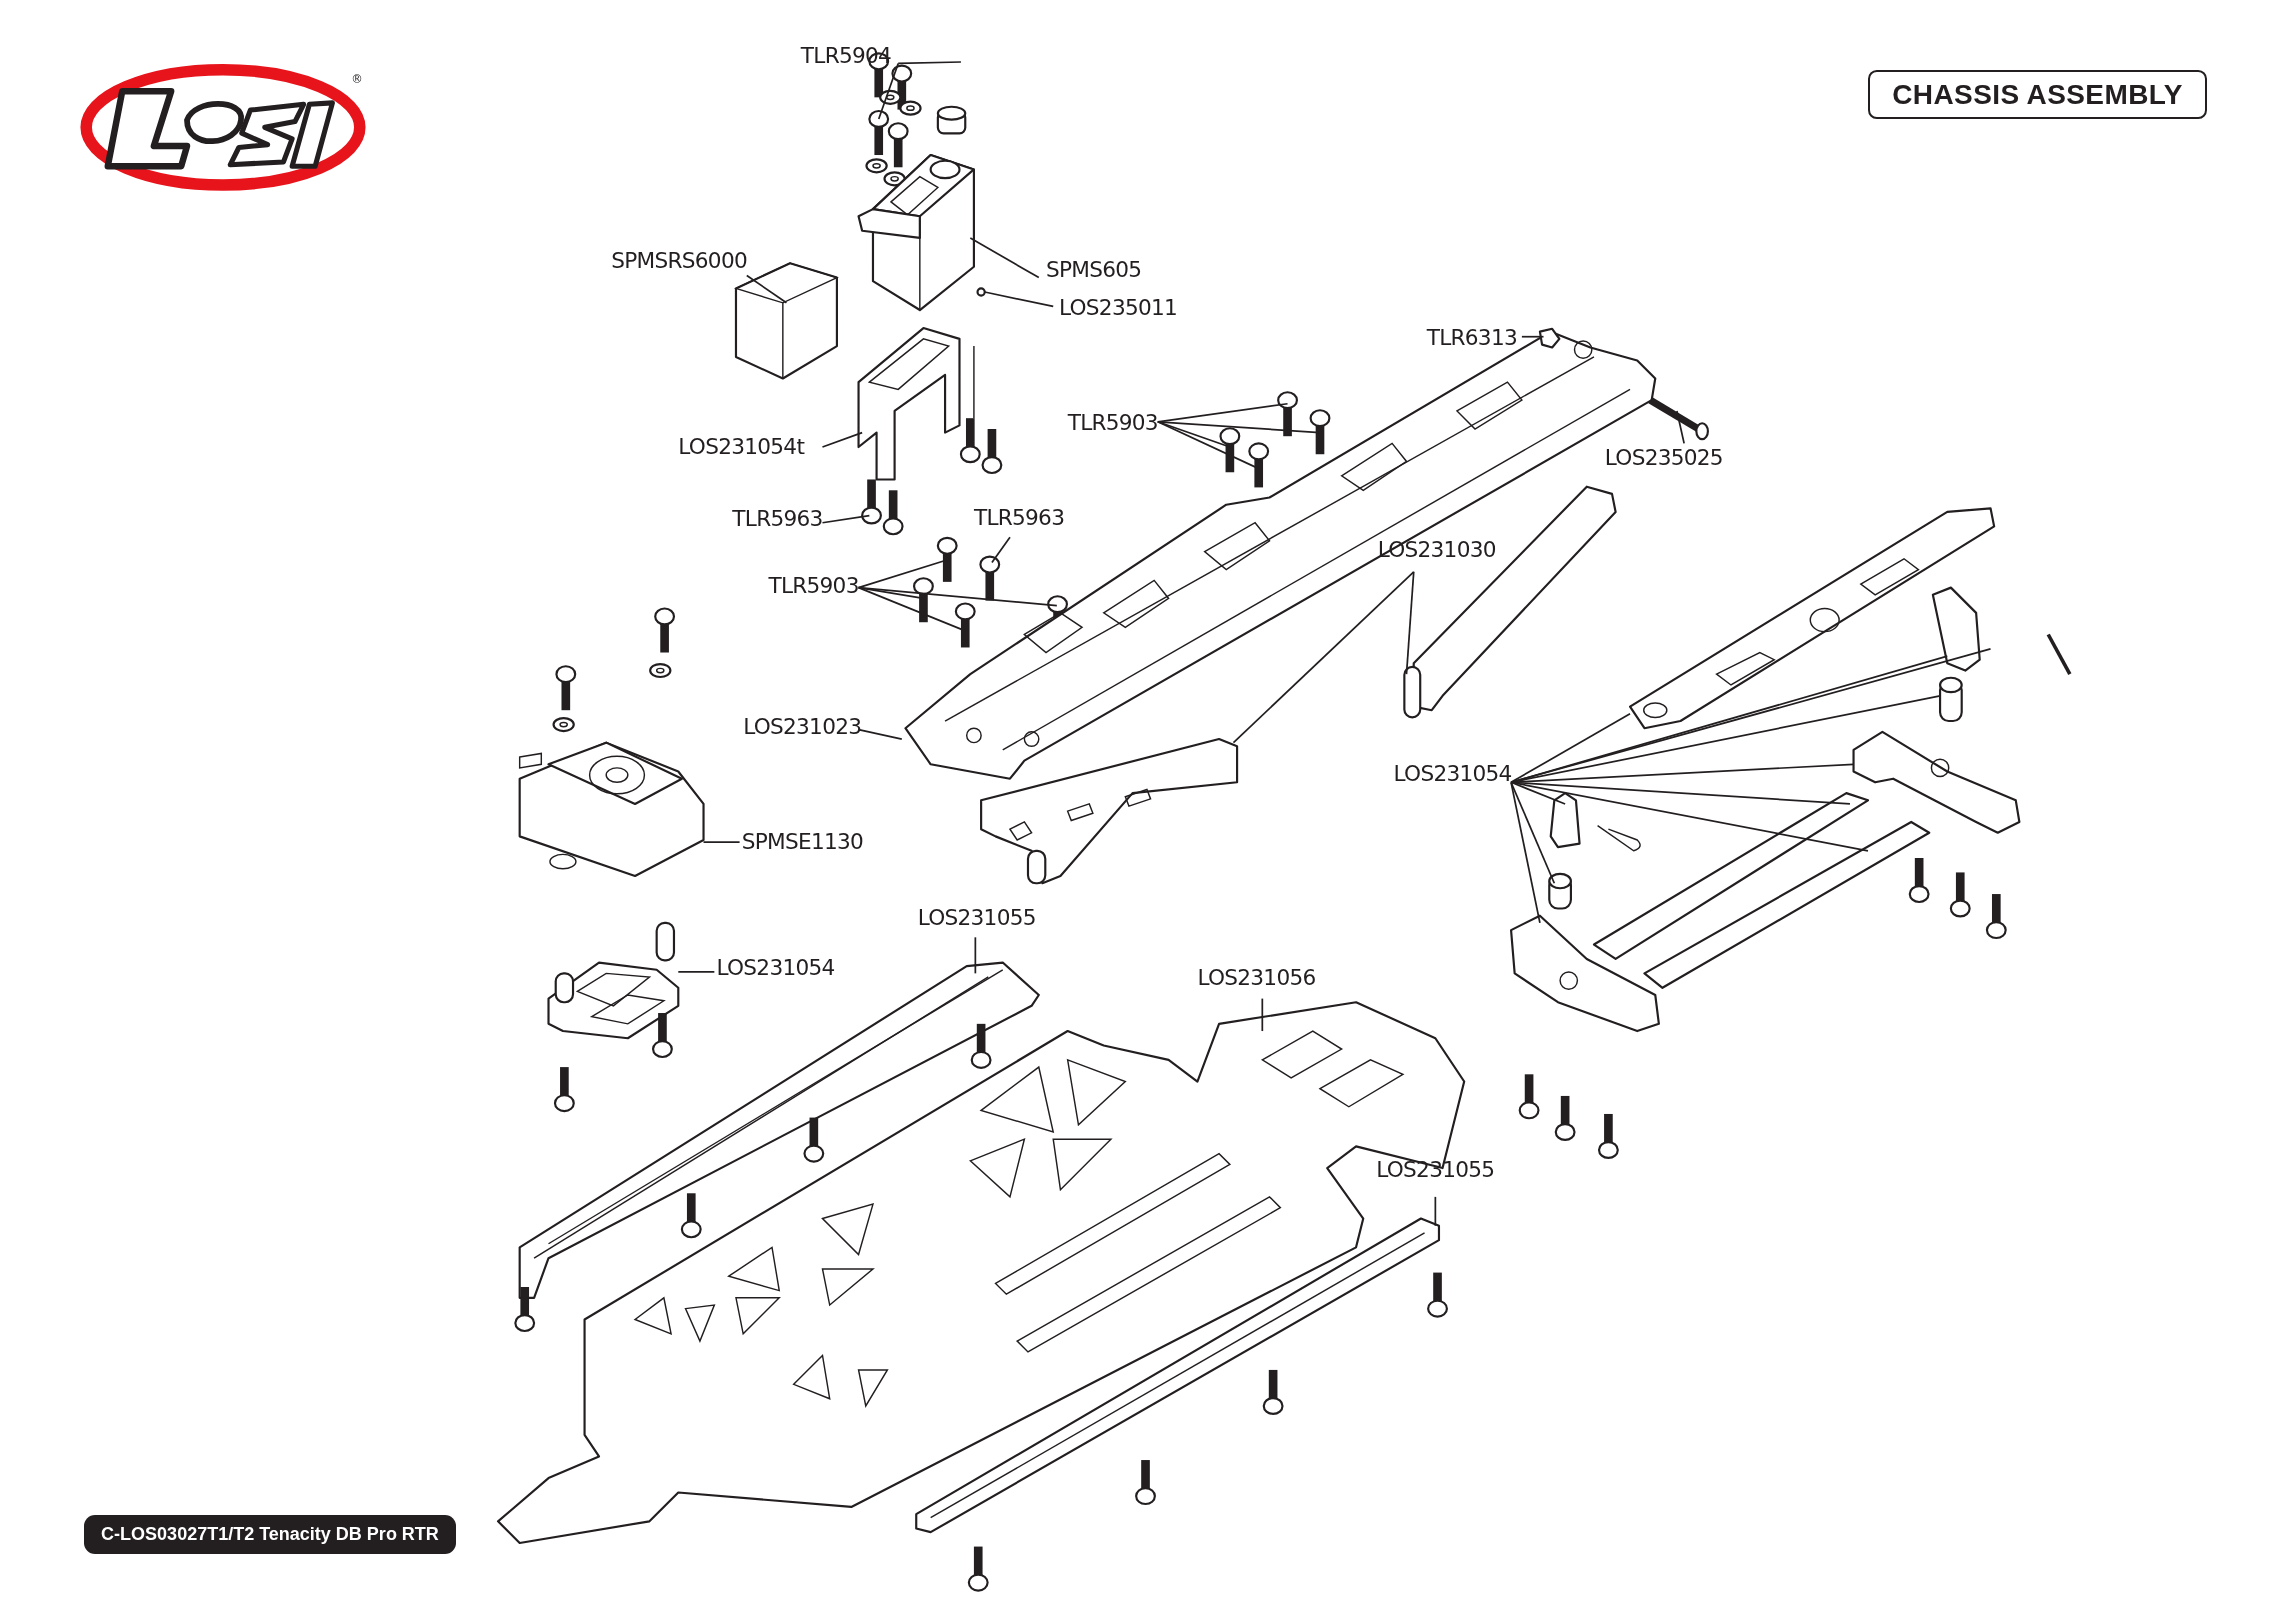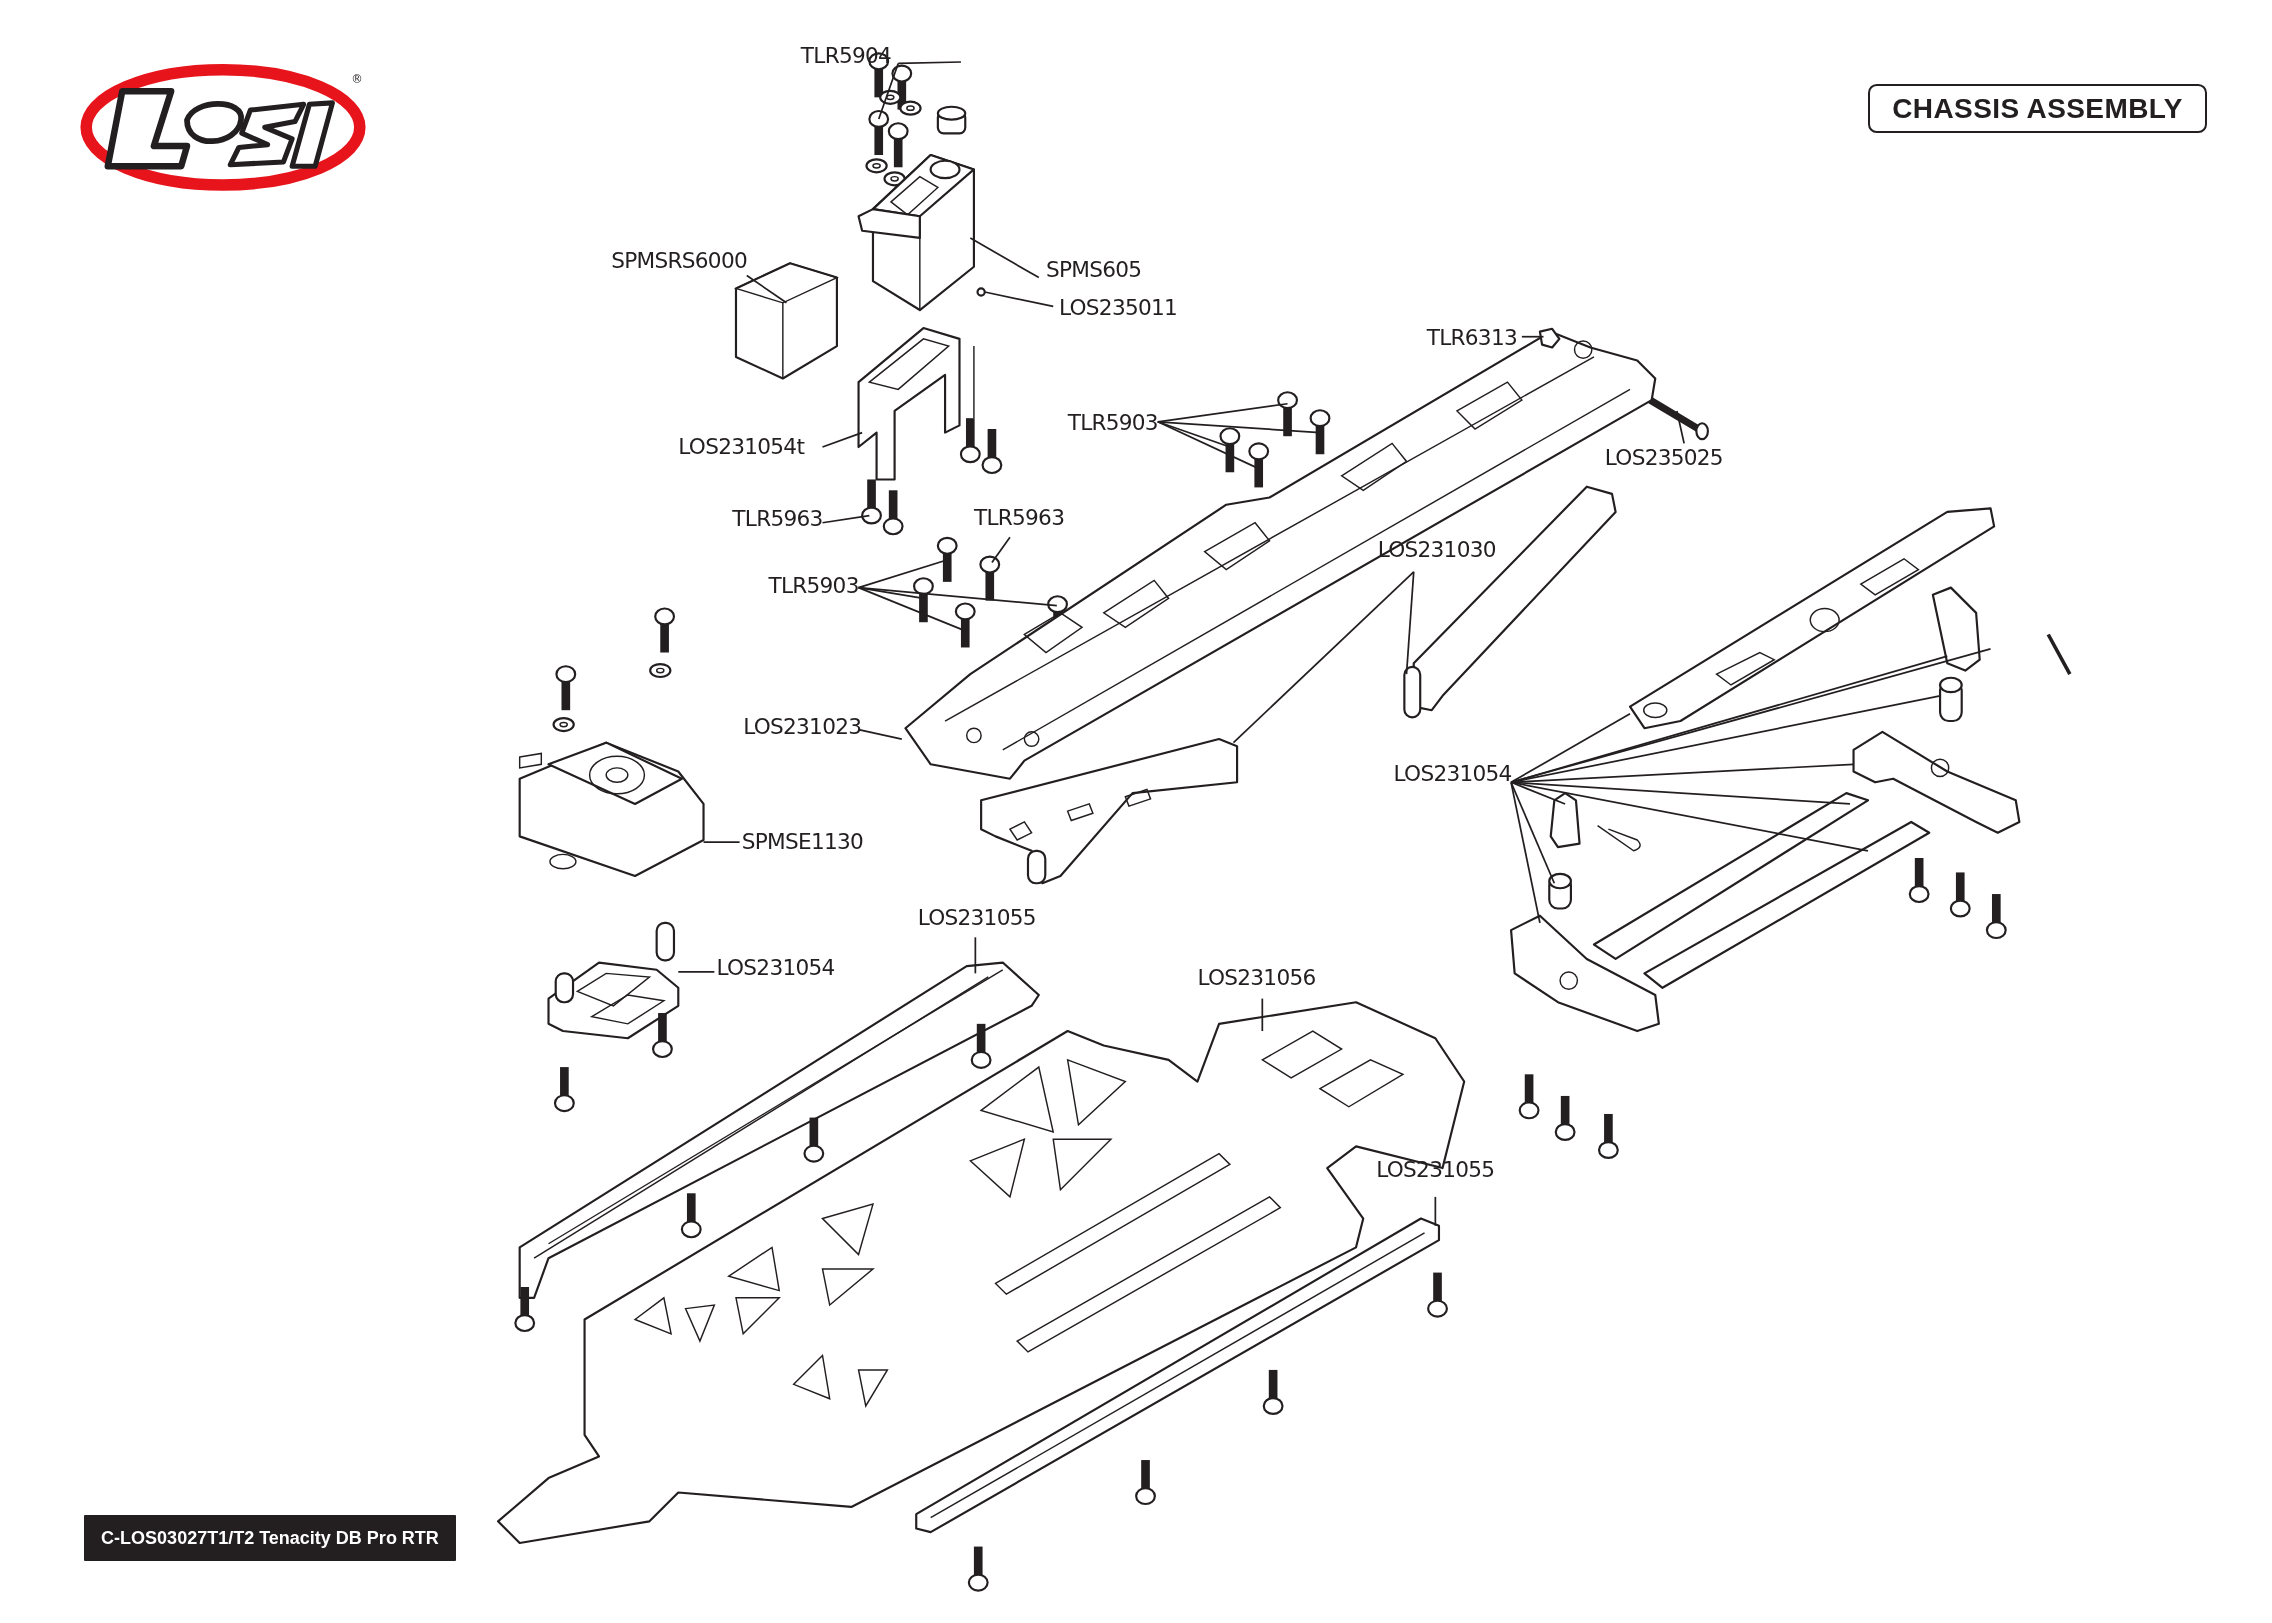--- a/index.html
+++ b/index.html
@@ -5,27 +5,27 @@
   html, body { margin: 0; padding: 0; background: #ffffff; }
   body { width: 2273px; height: 1623px; position: relative; overflow: hidden;
          font-family: "DejaVu Sans", sans-serif; }
   #diagram { position: absolute; left: 0; top: 0; width: 2273px; height: 1623px; }
   .lbl { font-family: "DejaVu Sans", sans-serif; font-size: 30px; fill: #231f20; letter-spacing: -1px; }
   .part { fill: #ffffff; stroke: #231f20; stroke-width: 3; stroke-linejoin: round; }
   .thin { fill: none; stroke: #231f20; stroke-width: 2; }
   .lead { fill: none; stroke: #231f20; stroke-width: 2.4; }
   .screw-shaft { fill: #231f20; }
   .screw-head { fill: #ffffff; stroke: #231f20; stroke-width: 3; }
-  .title-box { position: absolute; left: 1868px; top: 84px; width: 335px; height: 45px;
+  .title-box { position: absolute; left: 1868px; top: 70px; width: 335px; height: 45px;
                border: 2.2px solid #231f20; border-radius: 8.7px; background: #fff;
                display: flex; align-items: center; justify-content: center; }
   .title-text { font-family: "Liberation Sans", sans-serif; font-weight: bold; font-size: 28px;
                 color: #231f20; letter-spacing: 0.4px; }
-  .footer-box { position: absolute; left: 84px; top: 1515px; width: 372px; height: 46px;
-                background: #231f20; border-radius: 1px; display: flex; align-items: center;
+  .footer-box { position: absolute; left: 84px; top: 1515px; width: 372px; height: 39px;
+                background: #231f20; border-radius: 11px; display: flex; align-items: center;
                 justify-content: center; }
   .footer-text { font-family: "Liberation Sans", sans-serif; font-weight: bold; font-size: 18px;
                  color: #ffffff; }
   .logo { position: absolute; left: 79px; top: 61px; width: 288px; height: 137px; }
 </style>
 </head>
 <body>
 
 <svg class="logo" viewBox="0 0 400 190">
   <ellipse cx="200" cy="92" rx="190" ry="80" fill="none" stroke="#e8141c" stroke-width="16"></ellipse>

